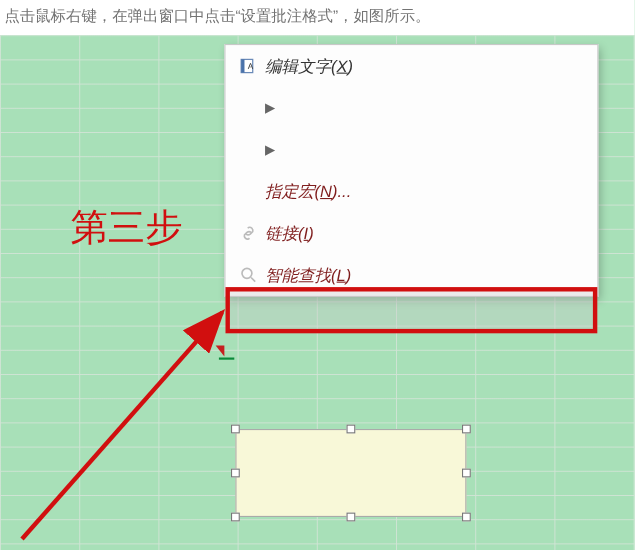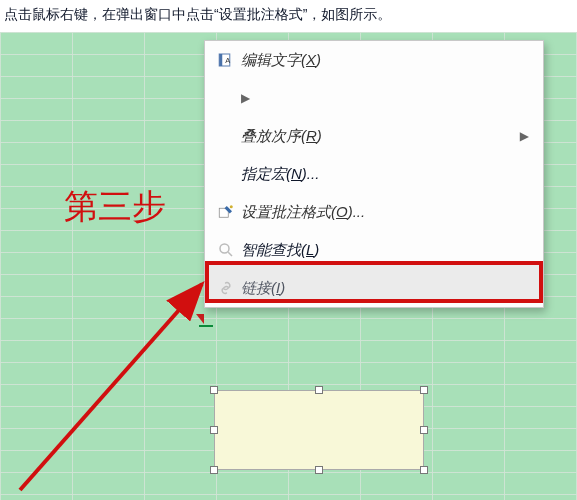--- a/index.html
+++ b/index.html
@@ -8,21 +8,21 @@
       font-size: 13px;
       background: #ffffff;
       width: 577px;
       height: 500px;
       overflow: hidden;
       position: relative;
     }
     .instruction {
       padding: 6px 20px 8px 4px;
       font-size: 14px;
-      color: #0f172a;
+      color: #737373;
     }
     .canvas {
       position: relative;
       width: 577px;
       height: 470px;
       background: #a8e0b8;
     }
     
     .canvas::before {
       content: "";
@@ -106,21 +106,21 @@
       width: 30px;
       display: flex;
       align-items: center;
       justify-content: center;
       color: #666;
     }
     .menu-item .label {
       flex: 1;
       font-style: italic;
     }
-    .menu-item.disabled { color: #0f172a; }
+    .menu-item.disabled { color: #7f1d1d; }
     .menu-item.disabled .icon { color: #c5c5c5; }
     .menu-item .submenu-arrow {
       padding-right: 14px;
       color: #666;
       font-size: 12px;
     }
     .menu-item .underline { text-decoration: underline; }
     
     .red-highlight {
       position: absolute;
@@ -181,68 +181,53 @@
       </span>
     </div>
 
     <div class="menu-item">
       <span class="icon"></span>
       <span class="submenu-arrow">▶</span>
     </div>
 
     <div class="menu-item">
       <span class="icon"></span>
-      <span class="label">
-        <span>叠放次序(</span><span class="underline">R</span><span>)</span>
-      </span>
       <span class="submenu-arrow">▶</span>
     </div>
 
     <div class="menu-item disabled">
       <span class="icon"></span>
       <span class="label">
         <span>指定宏(</span><span class="underline">N</span><span>)...</span>
       </span>
     </div>
 
 
-    <div class="menu-item">
+
+    <div class="menu-item disabled">
       <span class="icon">
-        <svg viewBox="0 0 24 24">
-            <rect x="3" y="7" width="12" height="12" fill="#fff" stroke="#888"></rect>
-            <path d="M13 4 L20 11 L17 14 L10 7 Z" fill="#3a6aa8"></path>
-            <circle cx="19" cy="5" r="2" fill="#d0b030"></circle>
+        <svg viewBox="0 0 24 24" fill="none" stroke="#bbb" stroke-width="2">
+            <path d="M9 13a4 4 0 005 0l3-3a4 4 0 00-5-5l-1 1"></path>
+            <path d="M15 11a4 4 0 00-5 0l-3 3a4 4 0 005 5l1-1"></path>
           </svg>
       </span>
       <span class="label">
-        <span>设置批注格式(</span><span class="underline">O</span><span>)...</span>
+        <span>链接(</span><span class="underline">I</span><span>)</span>
       </span>
     </div>
 
     <div class="menu-item disabled">
       <span class="icon">
         <svg viewBox="0 0 24 24" fill="none" stroke="#bbb" stroke-width="2">
             <circle cx="10" cy="10" r="6"></circle>
             <line x1="15" y1="15" x2="20" y2="20"></line>
           </svg>
       </span>
       <span class="label">
         <span>智能查找(</span><span class="underline">L</span><span>)</span>
-      </span>
-    </div>
-
-    <div class="menu-item disabled">
-      <span class="icon">
-        <svg viewBox="0 0 24 24" fill="none" stroke="#bbb" stroke-width="2">
-            <path d="M9 13a4 4 0 005 0l3-3a4 4 0 00-5-5l-1 1"></path>
-            <path d="M15 11a4 4 0 00-5 0l-3 3a4 4 0 005 5l1-1"></path>
-          </svg>
-      </span>
-      <span class="label">
-        <span>链接(</span><span class="underline">I</span><span>)</span>
       </span>
     </div>
 
   </div>
 
   <div class="red-highlight"></div>
 
   <svg class="arrow-svg">
     <defs>
       <marker id="arrowhead" markerWidth="10" markerHeight="8" refX="9" refY="4" orient="auto">

